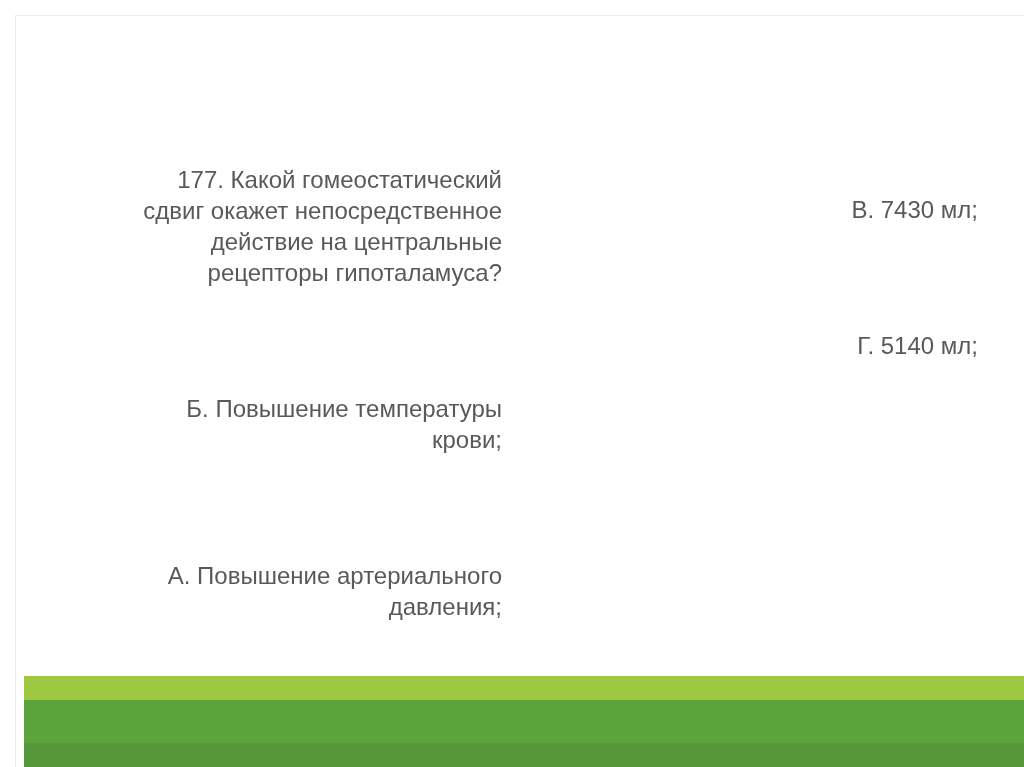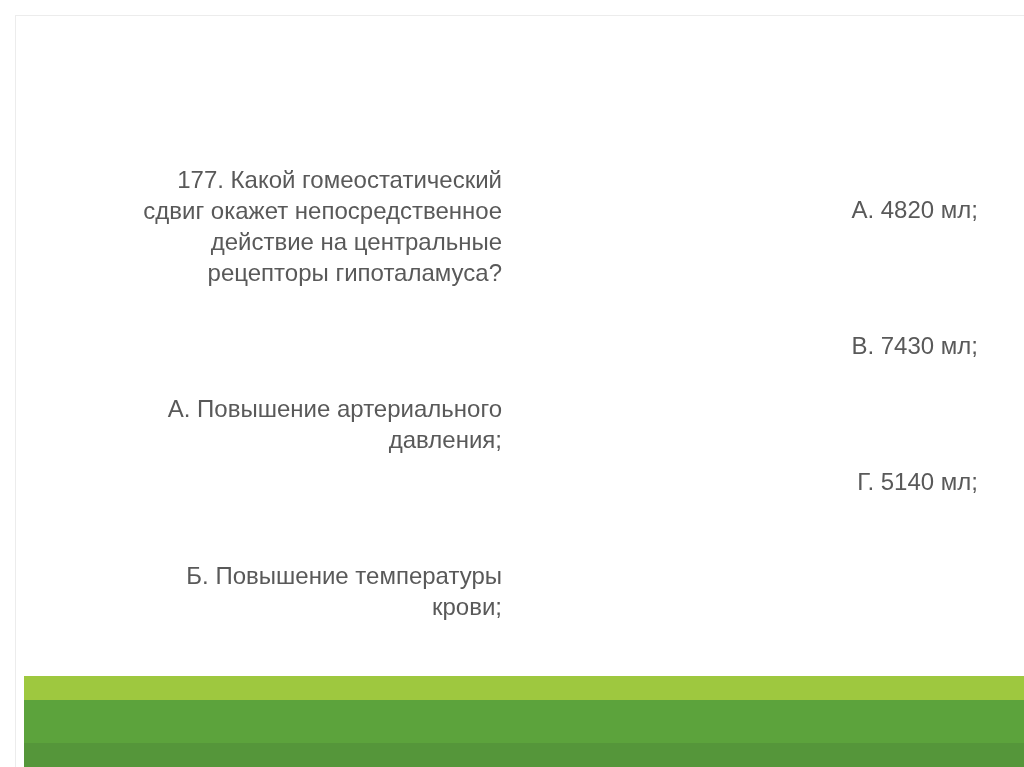--- a/index.html
+++ b/index.html
@@ -54,32 +54,31 @@
 
 <div class="slide">
 
   <div class="slide-frame"></div>
 
   <div class="col col-left">
     <p>177. Какой гомеостатический
 сдвиг окажет непосредственное
 действие на центральные
 рецепторы гипоталамуса?</p>
+    <p>Б. Повышение температуры
+крови;</p>
     <p>А. Повышение артериального
 давления;</p>
-    <p>Б. Повышение температуры
-крови;</p>
     <p>Г. Повышение парциального
 давления кислорода в
 артериальной крови;</p>
     
   </div>
 
   <div class="col col-right">
-    <p> А. 4820 мл;</p>
     <p>В. 7430 мл;</p>
     <p>Г. 5140 мл;</p>
     
   </div>
 
   <div class="footer">
     <div class="stripe-light"></div>
     <div class="stripe-main"></div>
     <div class="stripe-dark"></div>
   </div>

